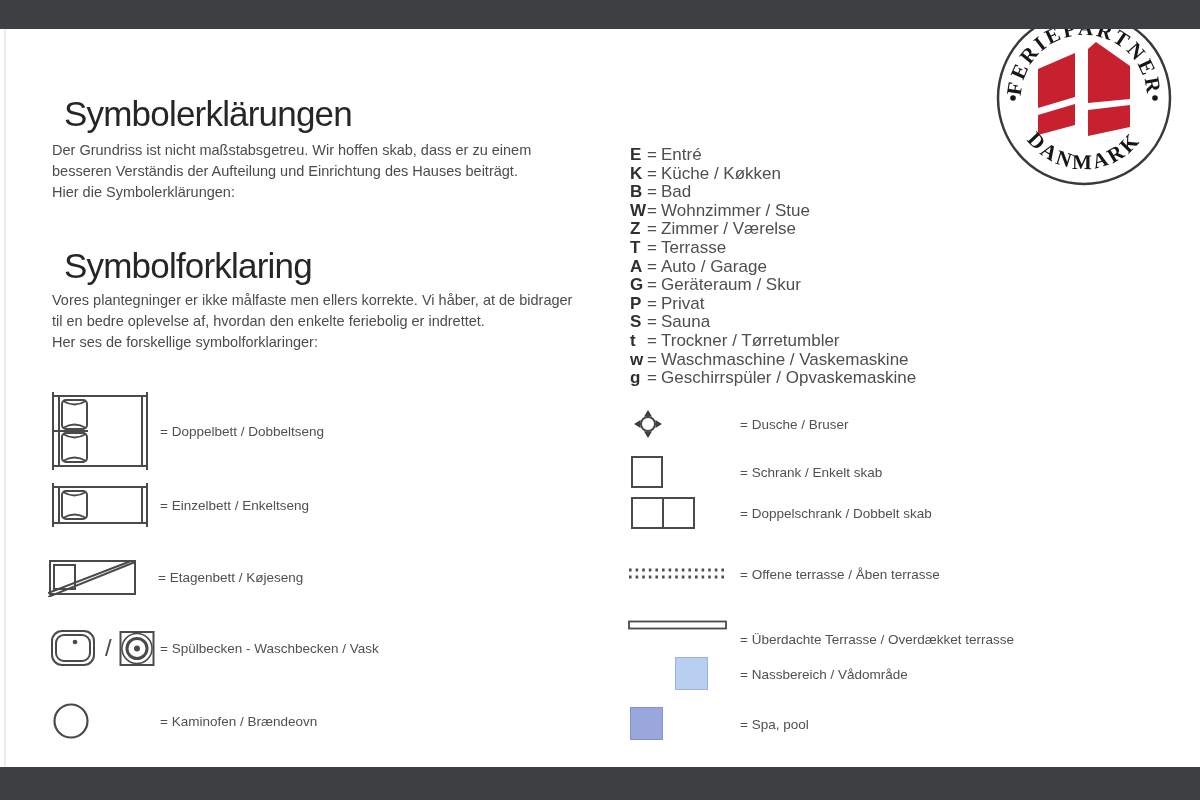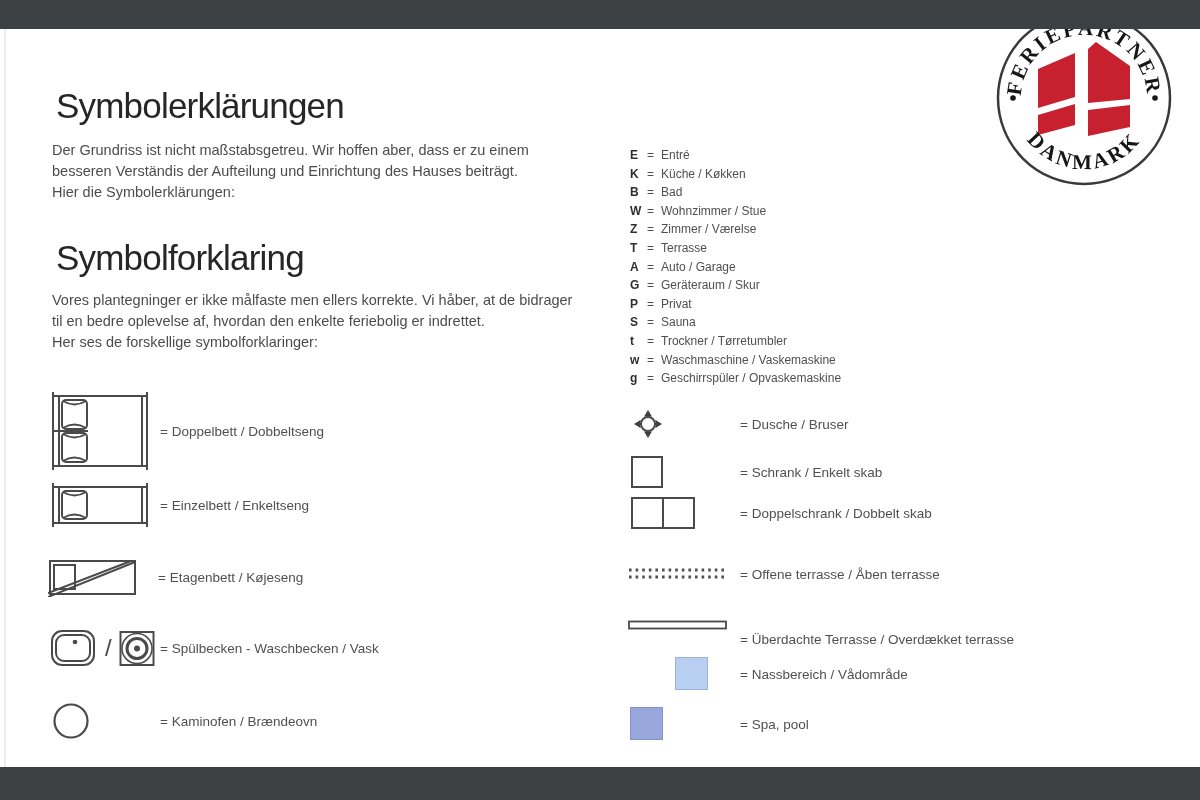--- a/index.html
+++ b/index.html
@@ -3,25 +3,25 @@
 <meta charset="utf-8">
 <style>
   html,body{margin:0;padding:0;background:#fff;}
   .page{position:relative;width:1200px;height:800px;background:#ffffff;overflow:hidden;
         font-family:"Liberation Sans",sans-serif;}
   .bar{position:absolute;left:0;width:100%;z-index:9;}
   .bar-top{top:0;height:29px;}
   .bar-bottom{bottom:0;height:33px;}
   .edge-line{position:absolute;left:4px;top:0;width:2px;height:100%;background:#ececec;}
 
-  .h-title{position:absolute;left:52px;margin:4px;font-size:35px;font-weight:400;
+  .h-title{position:absolute;left:52px;margin:12px;font-size:35px;font-weight:400;
            letter-spacing:-0.8px;color:#262626;line-height:1;}
   .para{position:absolute;left:52px;margin:0;font-size:14.5px;line-height:21px;color:#4c4c4c;}
 
-  .codes{position:absolute;left:630px;top:146px;font-size:12px;line-height:18.6px;color:#4f4f4f;}
+  .codes{position:absolute;left:630px;top:146px;font-size:17px;line-height:18.6px;color:#4f4f4f;}
   .code-letter{display:inline-block;width:17px;font-weight:bold;color:#2f2f2f;}
   .code-eq{display:inline-block;width:14px;}
 
   .sym-row{position:absolute;}
   .sym-label{position:absolute;left:110px;top:50%;transform:translateY(-50%);
              white-space:nowrap;font-size:13.5px;color:#505050;}
   .icon-wrap{display:flex;align-items:center;}
   .sink-sep{font-size:24px;color:#4a4a4a;margin:0 7px 0 9px;}
   .swatch{width:33px;height:33px;border:1px solid rgba(70,90,140,0.25);box-sizing:border-box;}
 
@@ -32,21 +32,21 @@
 <body>
 
 <div class="page">
 
   <div class="bar bar-top" style="background: rgb(61, 64, 67);"></div>
   <div class="bar bar-bottom" style="background: rgb(61, 64, 67);"></div>
   <div class="edge-line"></div>
 
   <h1 class="h-title" style="top:84px;">Symbolerklärungen</h1>
   <p class="para" style="top:140px;">
-    <span>Der Grundriss ist nicht maßstabsgetreu. Wir hoffen aber, dass er zu einem</span><br>
+    <span>Der Grundriss ist nicht maßstabsgetreu. Wir hoffen skab, dass er zu einem</span><br>
     <span>besseren Verständis der Aufteilung und Einrichtung des Hauses beiträgt.</span><br>
     <span>Hier die Symbolerklärungen:</span>
   </p>
 
   <h1 class="h-title" style="top:236px;">Symbolforklaring</h1>
   <p class="para" style="top:290px;">
     <span>Vores plantegninger er ikke målfaste men ellers korrekte. Vi håber, at de bidrager</span><br>
     <span>til en bedre oplevelse af, hvordan den enkelte feriebolig er indrettet.</span><br>
     <span>Her ses de forskellige symbolforklaringer:</span>
   </p>

